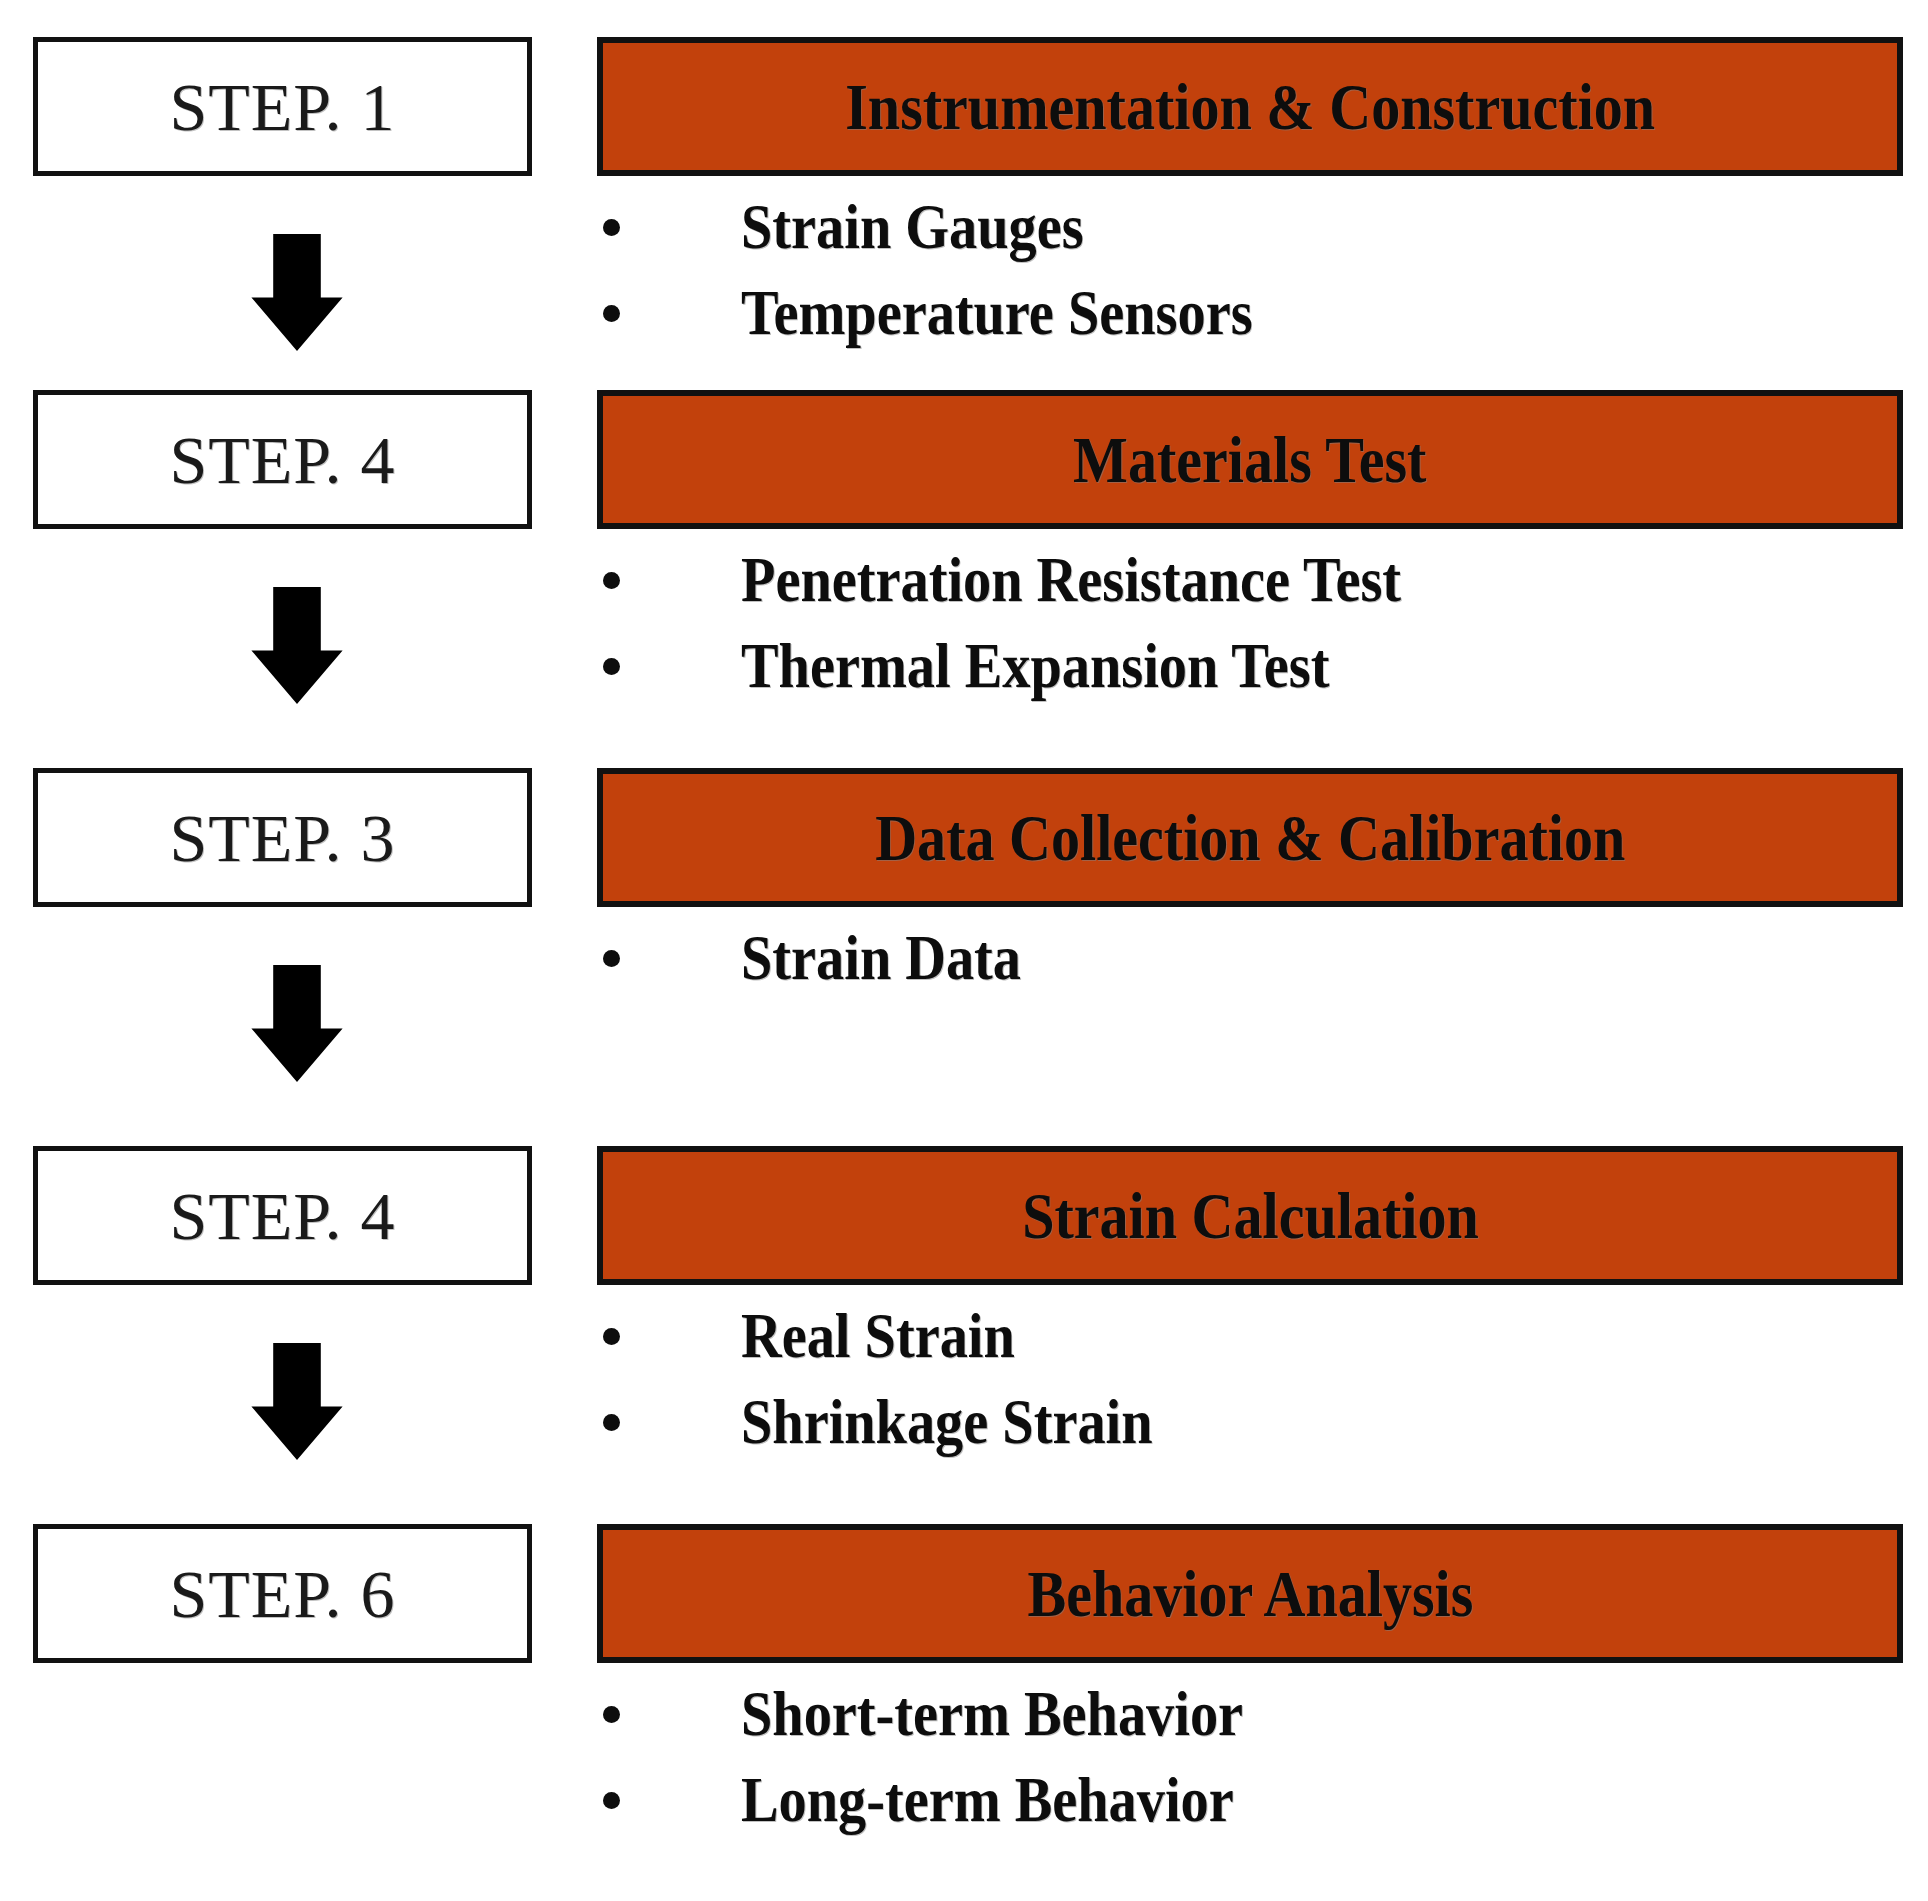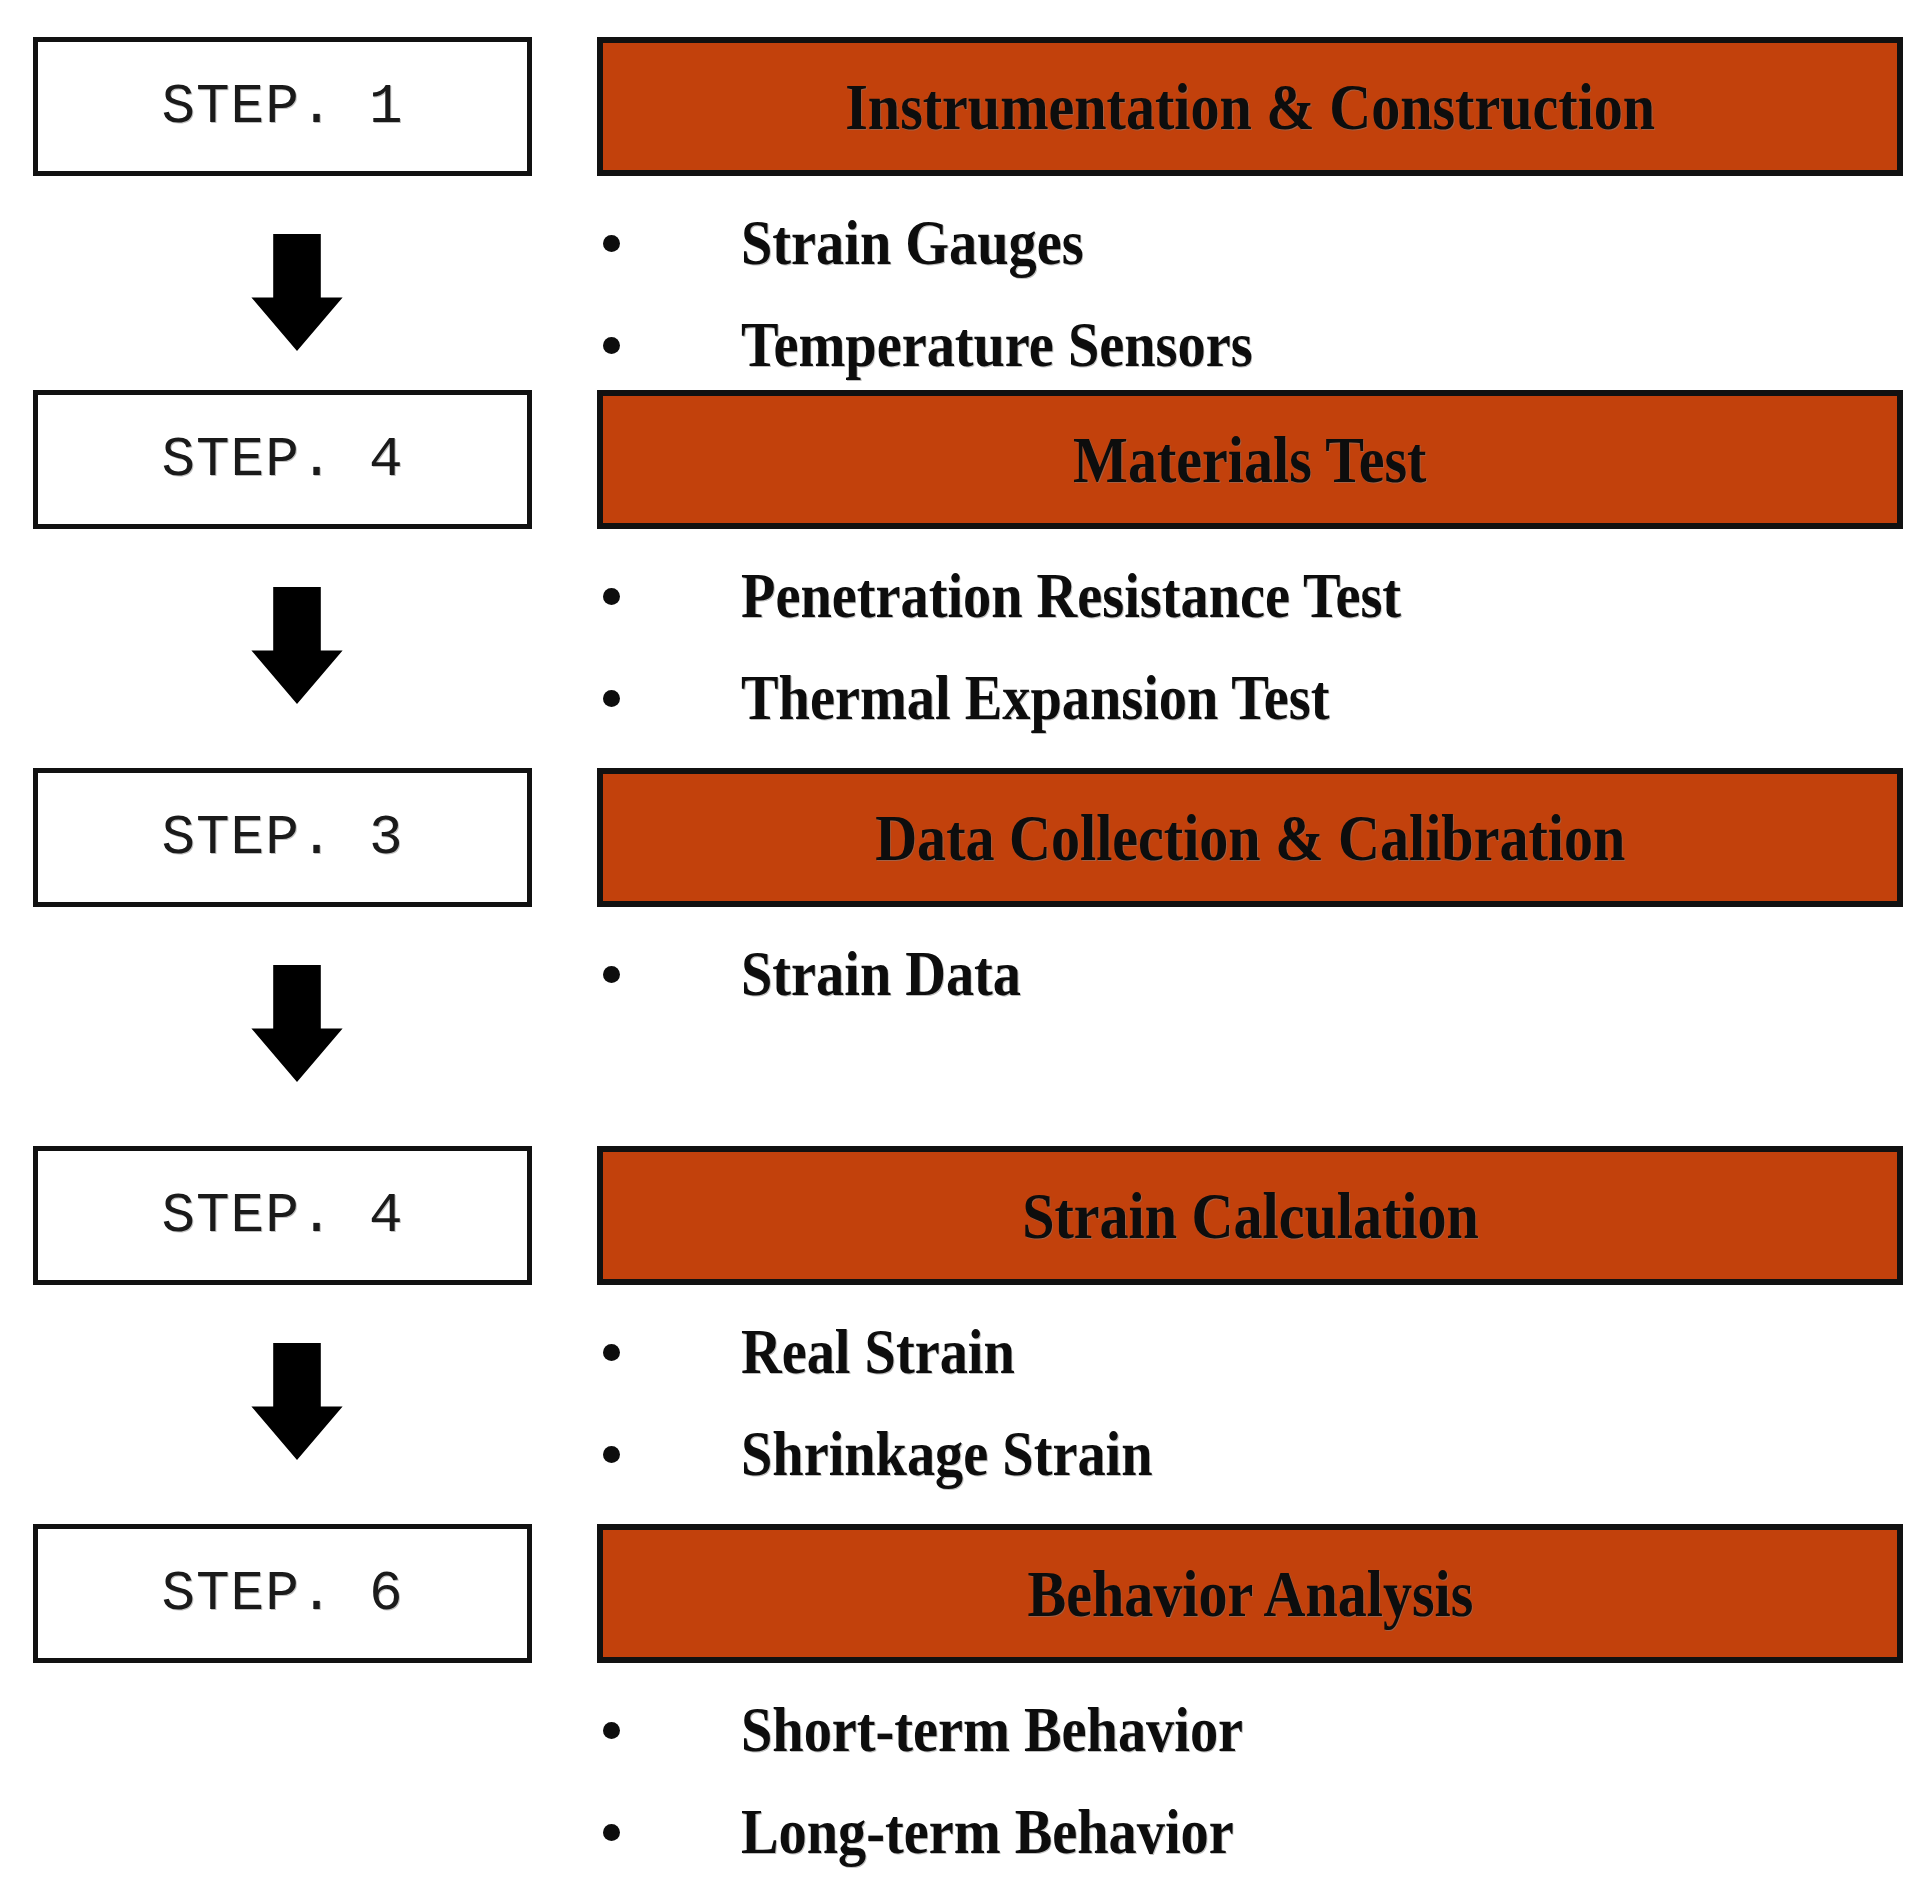--- a/index.html
+++ b/index.html
@@ -37,22 +37,22 @@
     width: 499px;
     height: 139px;
     box-sizing: border-box;
     background: #ffffff;
     border: 5px solid #111111;
     display: flex;
     align-items: center;
     justify-content: center;
   }
   .step-box-label {
-    font-family: Liberation Mono, monospace;
-    font-size: 56px;
+    font-family: Liberation Serif, serif;
+    font-size: 68px;
     font-weight: 400;
     color: #1a1a1a;
     letter-spacing: 1px;
     line-height: 1;
     white-space: nowrap;
     text-shadow: 1px 1px 0 rgba(120,120,120,0.45);
   }
 
   
   .title-box {
@@ -84,21 +84,20 @@
   .bullet-list {
     position: absolute;
     left: 597px;
     width: 1306px;
   }
   .bullet-item {
     position: relative;
     height: 86px;
     display: flex;
     align-items: center;
-    margin-top: 16px;
   }
   .bullet-dot {
     position: absolute;
     left: 6px;
     top: 50%;
     width: 17px;
     height: 17px;
     margin-top: -8px;
     background: #0d0d0d;
     border-radius: 50%;

